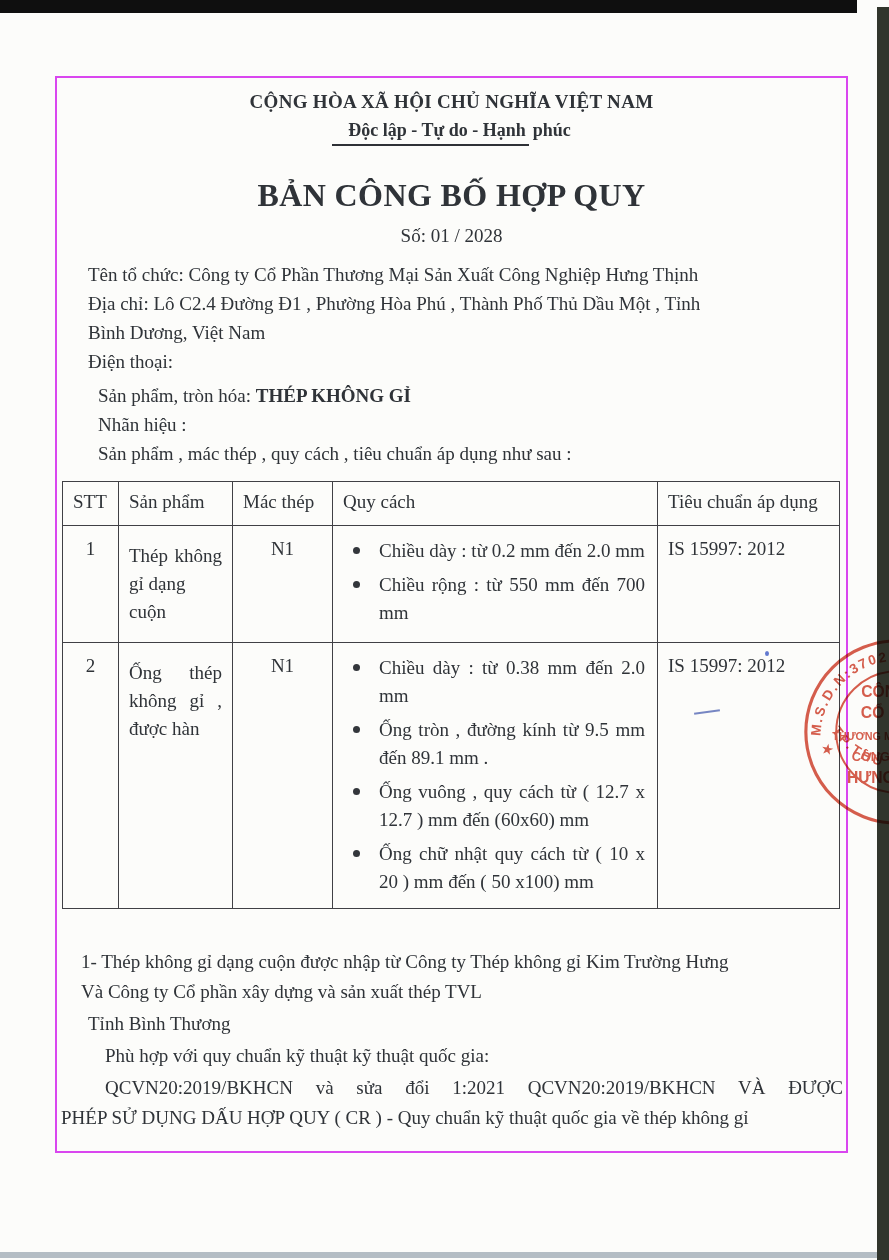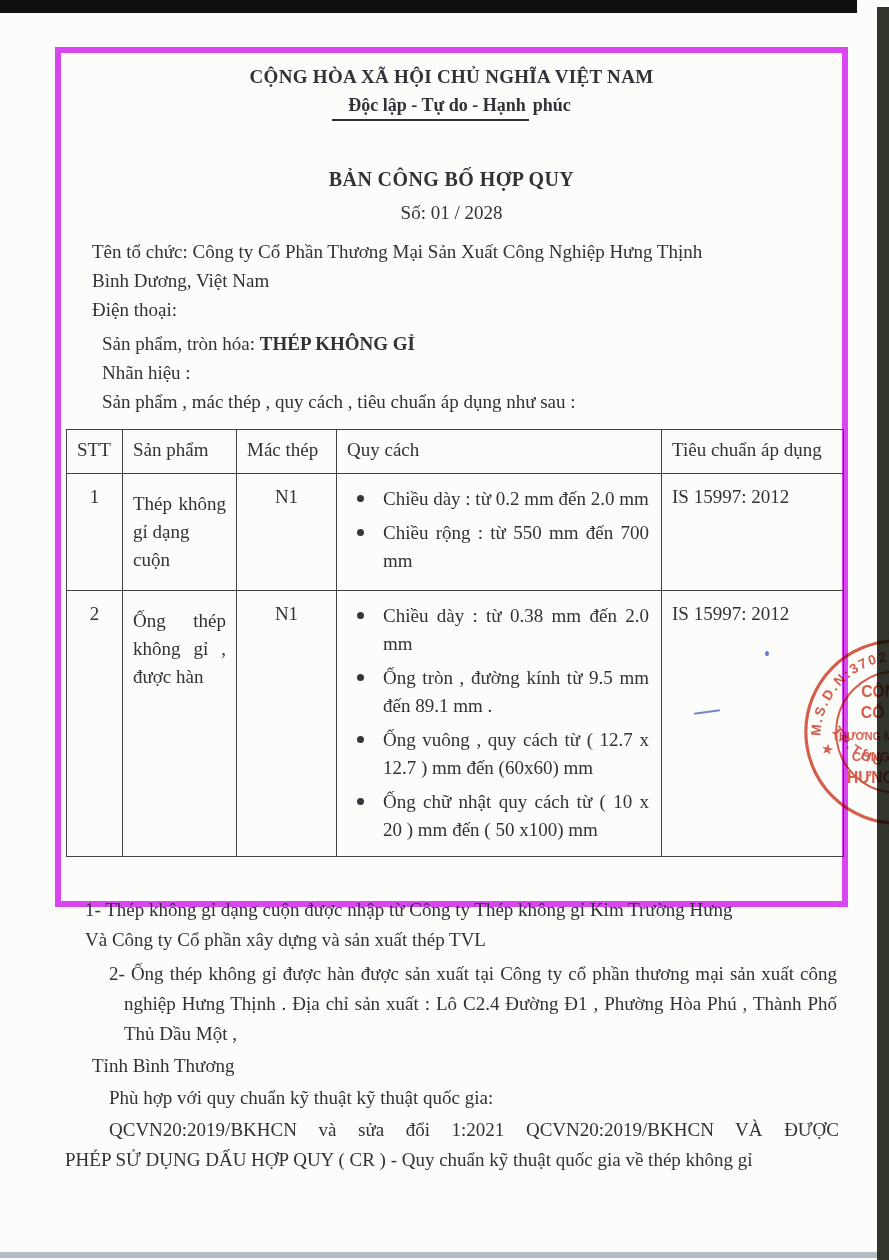--- a/index.html
+++ b/index.html
@@ -7,29 +7,29 @@
     width:889px; height:1260px; position:relative; overflow:hidden;
     background:#fcfcfa; color:#2f3338;
     font-family:"Liberation Serif","DejaVu Serif",serif;
   }
   
   .scan-top-bar    { position:absolute; left:0; top:0; width:857px; height:13px; background:#0f0f0f; }
   .scan-right-bar  { position:absolute; left:877px; top:7px; width:12px; height:1253px; background:#31352c; z-index:3; }
   .scan-bottom-bar { position:absolute; left:0; top:1252px; width:881px; height:6px; background:#b4bdc4; z-index:2; }
 
   .frame {
-    position:absolute; left:55px; top:47px; width:793px; height:860px;
-    border:6px solid #d946ef; box-sizing:border-box; background:transparent;
+    position:absolute; left:55px; top:76px; width:793px; height:1077px;
+    border:2px solid #d946ef; box-sizing:border-box; background:transparent;
   }
   .center { text-align:center; }
   .nat-title  { margin-top:13px; font-weight:bold; font-size:19px; letter-spacing:.3px; }
   .motto      { margin-top:7px; font-weight:bold; font-size:18px; }
   .motto .u   { display:inline-block; border-bottom:2px solid #2e3136; padding:0 3px 3px 16px; }
   .motto .tail{ padding-left:4px; }
-  .doc-title  { margin-top:47px; font-weight:bold; font-size:20px; letter-spacing:.4px; }
+  .doc-title  { margin-top:31px; font-weight:bold; font-size:32px; letter-spacing:.4px; }
   .doc-no     { margin-top:11px; font-size:19px; }
 
   .para   { font-size:19px; line-height:29px; padding-left:31px; padding-right:8px; }
   .first  { margin-top:13px; }
   .ind2   { padding-left:41px; }
   .gap-sm { margin-top:5px; }
   .bold   { font-weight:bold; }
 
   table.products {
     border-collapse:collapse; table-layout:fixed;
@@ -87,20 +87,21 @@
 
 <div class="frame">
 
   <div class="center nat-title">CỘNG HÒA XÃ HỘI CHỦ NGHĨA VIỆT NAM</div>
   <div class="center motto"><span class="u">Độc lập - Tự do - Hạnh</span><span class="tail">phúc</span></div>
 
   <div class="center doc-title">BẢN CÔNG BỐ HỢP QUY</div>
   <div class="center doc-no">Số: 01 / 2028</div>
 
   <div class="para first">Tên tổ chức: Công ty Cổ Phần Thương Mại Sản Xuất Công Nghiệp Hưng Thịnh</div>
+  <div class="para">Địa chỉ: Lô C2.4 Đường Đ1 , Phường Hòa Phú , Thành Phố Thủ Dầu Một , Tỉnh</div>
   <div class="para">Bình Dương, Việt Nam</div>
   <div class="para">Điện thoại:</div>
   <div class="para ind2 gap-sm"><span>Sản phẩm, tròn hóa: </span><span class="bold">THÉP KHÔNG GỈ</span></div>
   <div class="para ind2">Nhãn hiệu :</div>
   <div class="para ind2">Sản phẩm , mác thép , quy cách , tiêu chuẩn áp dụng như sau :</div>
 
   <table class="products">
     <colgroup>
       <col class="col-stt">
         <col class="col-sp">
@@ -150,21 +151,20 @@
           </ul>
         </td>
         <td class="cell-tc">IS 15997: 2012</td>
       </tr>
     </tbody>
   </table>
 
   <div class="notes">
     <div class="note-line note1">1- Thép không gỉ dạng cuộn được nhập từ Công ty Thép không gỉ Kim Trường Hưng</div>
     <div class="note-line">Và Công ty Cổ phần xây dựng và sản xuất thép TVL</div>
-    <div class="note2">2- Ống thép không gỉ được hàn được sản xuất tại Công ty cổ phần thương mại sản xuất công nghiệp Hưng Thịnh . Địa chỉ sản xuất : Lô C2.4 Đường Đ1 , Phường Hòa Phú , Thành Phố Thủ Dầu Một ,</div>
     <div class="province">Tỉnh Bình Thương</div>
     <div class="conf-intro">Phù hợp với quy chuẩn kỹ thuật kỹ thuật quốc gia:</div>
     <div class="conf-line1">QCVN20:2019/BKHCN và sửa đổi 1:2021 QCVN20:2019/BKHCN VÀ ĐƯỢC</div>
     <div class="conf-line2">PHÉP SỬ DỤNG DẤU HỢP QUY ( CR ) -  Quy chuẩn kỹ thuật quốc gia về thép không gỉ</div>
   </div>
 </div>
 
 <div class="pen-dot"></div>
 <div class="pen-dash"></div>
 

